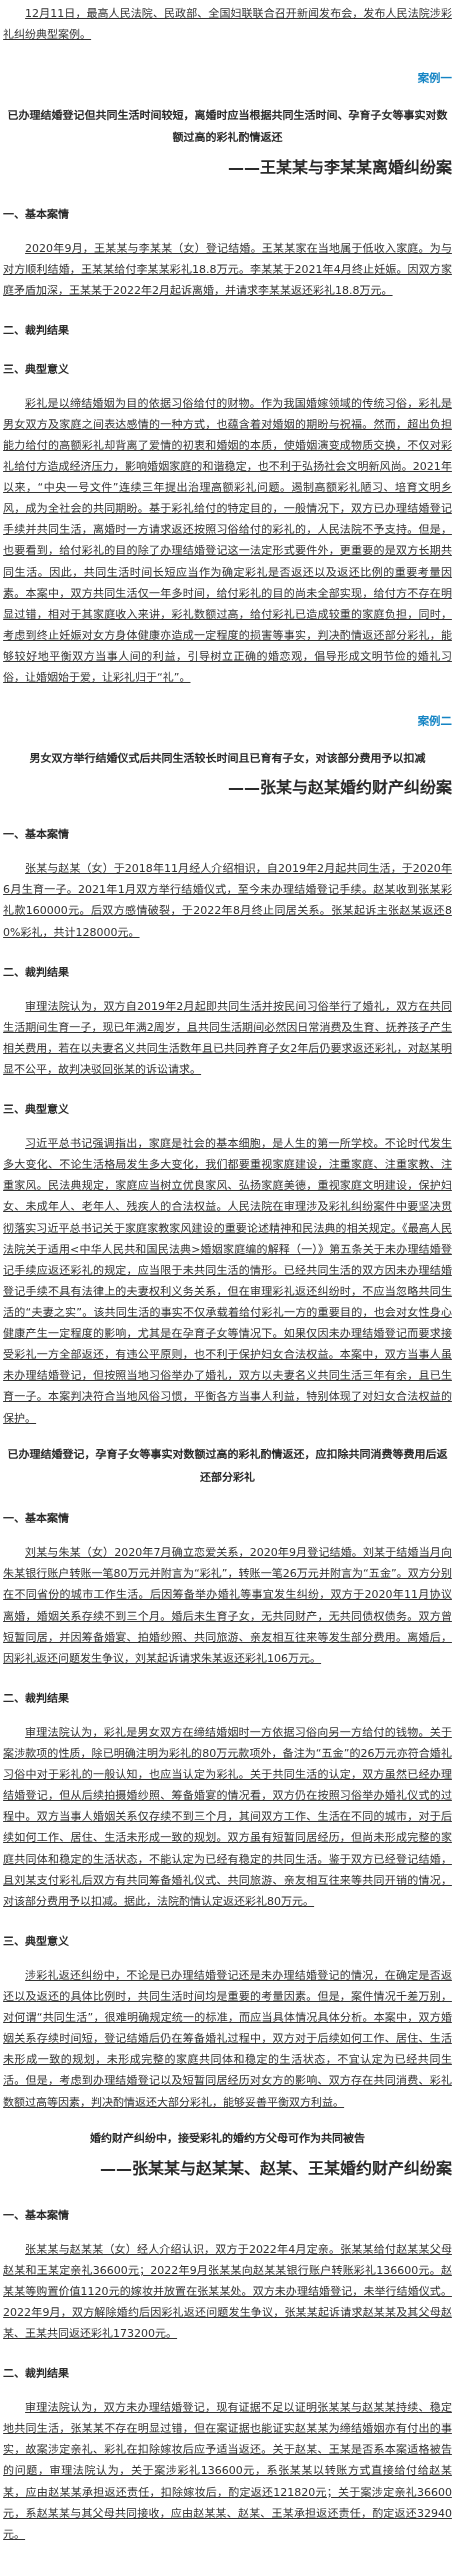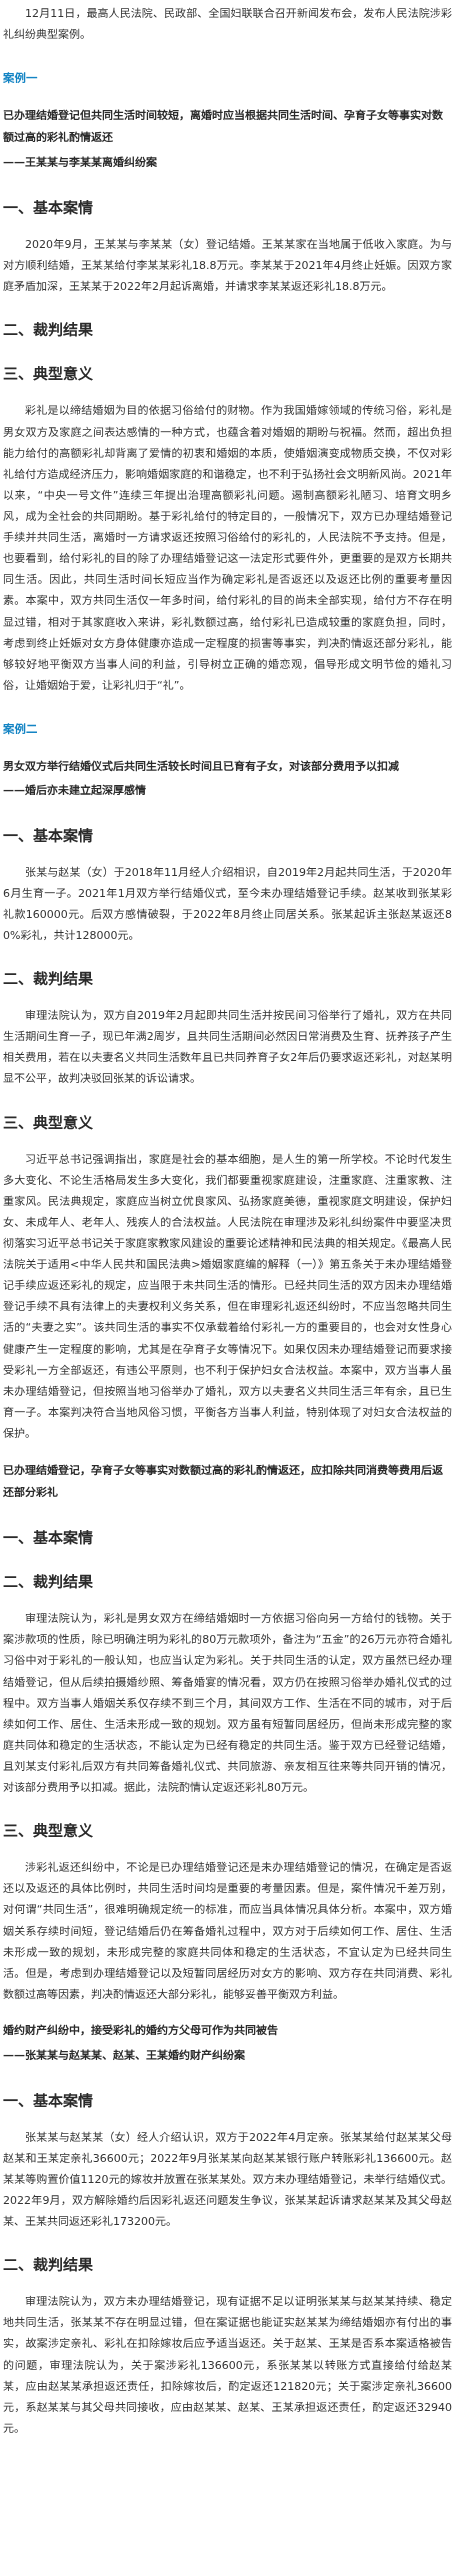--- a/index.html
+++ b/index.html
@@ -16,50 +16,52 @@
   }
   .doc {
     padding: 2.1px 4.1px 17.6px 3.1px;
   }
   .para {
     text-align: justify;
     text-indent: 2em;
     line-height: 1.92;
     margin: 9.3px 0 13.5px 0;
     word-break: break-all;
+    text-decoration: underline;
   }
   .intro-para {
     margin-top: 1px;
   }
   .case-label {
-    text-align: left;
+    text-align: right;
     color: #1484c4;
     font-weight: bold;
     font-size: 11.4px;
     line-height: 1.4;
     margin: 26px 0 17.6px 0;
   }
   .case-title {
+    text-align: center;
     font-weight: bold;
     line-height: 2.05;
     font-size: 11px;
     margin: 15.5px 0 0 0;
     color: #2b2b2b;
   }
   .case-subtitle {
-    text-align: left;
+    text-align: right;
     font-weight: bold;
     line-height: 2.05;
-    font-size: 11px;
+    font-size: 16px;
     margin: 2.1px 0 18.6px 0;
     color: #2b2b2b;
   }
   .sec-heading {
     font-weight: bold;
-    font-size: 15px;
+    font-size: 11px;
     line-height: 1.5;
     margin: 22px 0 14.5px 0;
     color: #2b2b2b;
   }
 </style>
 </head>
 <body>
 
 <div class="doc">
 
@@ -75,36 +77,37 @@
 
     <div class="sec-heading">二、裁判结果</div>
 
     <div class="sec-heading">三、典型意义</div>
     <p class="para">彩礼是以缔结婚姻为目的依据习俗给付的财物。作为我国婚嫁领域的传统习俗，彩礼是男女双方及家庭之间表达感情的一种方式，也蕴含着对婚姻的期盼与祝福。然而，超出负担能力给付的高额彩礼却背离了爱情的初衷和婚姻的本质，使婚姻演变成物质交换，不仅对彩礼给付方造成经济压力，影响婚姻家庭的和谐稳定，也不利于弘扬社会文明新风尚。2021年以来，“中央一号文件”连续三年提出治理高额彩礼问题。遏制高额彩礼陋习、培育文明乡风，成为全社会的共同期盼。基于彩礼给付的特定目的，一般情况下，双方已办理结婚登记手续并共同生活，离婚时一方请求返还按照习俗给付的彩礼的，人民法院不予支持。但是，也要看到，给付彩礼的目的除了办理结婚登记这一法定形式要件外，更重要的是双方长期共同生活。因此，共同生活时间长短应当作为确定彩礼是否返还以及返还比例的重要考量因素。本案中，双方共同生活仅一年多时间，给付彩礼的目的尚未全部实现，给付方不存在明显过错，相对于其家庭收入来讲，彩礼数额过高，给付彩礼已造成较重的家庭负担，同时，考虑到终止妊娠对女方身体健康亦造成一定程度的损害等事实，判决酌情返还部分彩礼，能够较好地平衡双方当事人间的利益，引导树立正确的婚恋观，倡导形成文明节俭的婚礼习俗，让婚姻始于爱，让彩礼归于“礼”。</p>
   </div>
 
   <div>
     <div class="case-label">案例二</div>
     <div class="case-title">男女双方举行结婚仪式后共同生活较长时间且已育有子女，对该部分费用予以扣减</div>
-    <div class="case-subtitle">——婚后亦未建立起深厚感情</div>
+    <div class="case-subtitle">——张某与赵某婚约财产纠纷案</div>
 
     <div class="sec-heading">一、基本案情</div>
     <p class="para">张某与赵某（女）于2018年11月经人介绍相识，自2019年2月起共同生活，于2020年6月生育一子。2021年1月双方举行结婚仪式，至今未办理结婚登记手续。赵某收到张某彩礼款160000元。后双方感情破裂，于2022年8月终止同居关系。张某起诉主张赵某返还80%彩礼，共计128000元。</p>
 
     <div class="sec-heading">二、裁判结果</div>
     <p class="para">审理法院认为，双方自2019年2月起即共同生活并按民间习俗举行了婚礼，双方在共同生活期间生育一子，现已年满2周岁，且共同生活期间必然因日常消费及生育、抚养孩子产生相关费用，若在以夫妻名义共同生活数年且已共同养育子女2年后仍要求返还彩礼，对赵某明显不公平，故判决驳回张某的诉讼请求。</p>
 
     <div class="sec-heading">三、典型意义</div>
     <p class="para">习近平总书记强调指出，家庭是社会的基本细胞，是人生的第一所学校。不论时代发生多大变化、不论生活格局发生多大变化，我们都要重视家庭建设，注重家庭、注重家教、注重家风。民法典规定，家庭应当树立优良家风、弘扬家庭美德，重视家庭文明建设，保护妇女、未成年人、老年人、残疾人的合法权益。人民法院在审理涉及彩礼纠纷案件中要坚决贯彻落实习近平总书记关于家庭家教家风建设的重要论述精神和民法典的相关规定。《最高人民法院关于适用&lt;中华人民共和国民法典&gt;婚姻家庭编的解释（一）》第五条关于未办理结婚登记手续应返还彩礼的规定，应当限于未共同生活的情形。已经共同生活的双方因未办理结婚登记手续不具有法律上的夫妻权利义务关系，但在审理彩礼返还纠纷时，不应当忽略共同生活的“夫妻之实”。该共同生活的事实不仅承载着给付彩礼一方的重要目的，也会对女性身心健康产生一定程度的影响，尤其是在孕育子女等情况下。如果仅因未办理结婚登记而要求接受彩礼一方全部返还，有违公平原则，也不利于保护妇女合法权益。本案中，双方当事人虽未办理结婚登记，但按照当地习俗举办了婚礼，双方以夫妻名义共同生活三年有余，且已生育一子。本案判决符合当地风俗习惯，平衡各方当事人利益，特别体现了对妇女合法权益的保护。</p>
   </div>
 
   <div>
     <div class="case-title">已办理结婚登记，孕育子女等事实对数额过高的彩礼酌情返还，应扣除共同消费等费用后返还部分彩礼</div>
 
     <div class="sec-heading">一、基本案情</div>
+    <p class="para">刘某与朱某（女）2020年7月确立恋爱关系，2020年9月登记结婚。刘某于结婚当月向朱某银行账户转账一笔80万元并附言为“彩礼”，转账一笔26万元并附言为“五金”。双方分别在不同省份的城市工作生活。后因筹备举办婚礼等事宜发生纠纷，双方于2020年11月协议离婚，婚姻关系存续不到三个月。婚后未生育子女，无共同财产，无共同债权债务。双方曾短暂同居，并因筹备婚宴、拍婚纱照、共同旅游、亲友相互往来等发生部分费用。离婚后，因彩礼返还问题发生争议，刘某起诉请求朱某返还彩礼106万元。</p>
 
     <div class="sec-heading">二、裁判结果</div>
     <p class="para">审理法院认为，彩礼是男女双方在缔结婚姻时一方依据习俗向另一方给付的钱物。关于案涉款项的性质，除已明确注明为彩礼的80万元款项外，备注为“五金”的26万元亦符合婚礼习俗中对于彩礼的一般认知，也应当认定为彩礼。关于共同生活的认定，双方虽然已经办理结婚登记，但从后续拍摄婚纱照、筹备婚宴的情况看，双方仍在按照习俗举办婚礼仪式的过程中。双方当事人婚姻关系仅存续不到三个月，其间双方工作、生活在不同的城市，对于后续如何工作、居住、生活未形成一致的规划。双方虽有短暂同居经历，但尚未形成完整的家庭共同体和稳定的生活状态，不能认定为已经有稳定的共同生活。鉴于双方已经登记结婚，且刘某支付彩礼后双方有共同筹备婚礼仪式、共同旅游、亲友相互往来等共同开销的情况，对该部分费用予以扣减。据此，法院酌情认定返还彩礼80万元。</p>
 
     <div class="sec-heading">三、典型意义</div>
     <p class="para">涉彩礼返还纠纷中，不论是已办理结婚登记还是未办理结婚登记的情况，在确定是否返还以及返还的具体比例时，共同生活时间均是重要的考量因素。但是，案件情况千差万别，对何谓“共同生活”，很难明确规定统一的标准，而应当具体情况具体分析。本案中，双方婚姻关系存续时间短，登记结婚后仍在筹备婚礼过程中，双方对于后续如何工作、居住、生活未形成一致的规划，未形成完整的家庭共同体和稳定的生活状态，不宜认定为已经共同生活。但是，考虑到办理结婚登记以及短暂同居经历对女方的影响、双方存在共同消费、彩礼数额过高等因素，判决酌情返还大部分彩礼，能够妥善平衡双方利益。</p>
   </div>
 
   <div>
     <div class="case-title">婚约财产纠纷中，接受彩礼的婚约方父母可作为共同被告</div>

